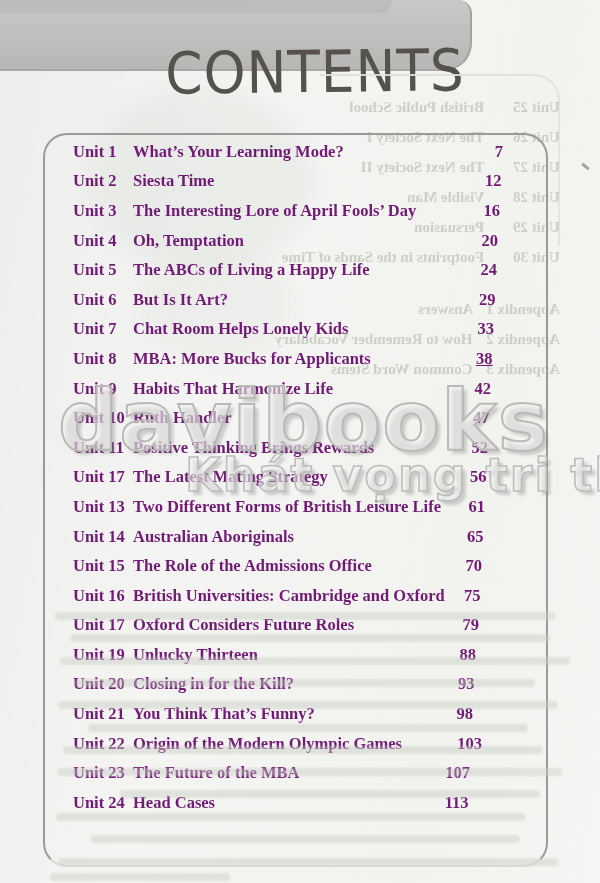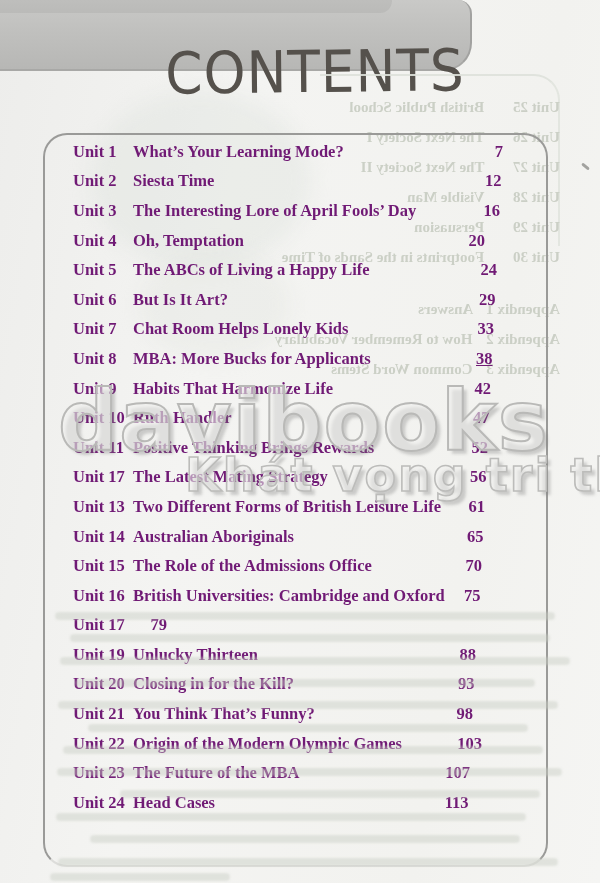--- a/index.html
+++ b/index.html
@@ -202,21 +202,21 @@
 
       <div class="toc-row">
         <span class="toc-unit">Unit 3</span>
         <span class="toc-title">The Interesting Lore of April Fools’ Day</span>
         <span class="toc-page" style="margin-right: 3px;">16</span>
       </div>
 
       <div class="toc-row">
         <span class="toc-unit">Unit 4</span>
         <span class="toc-title">Oh, Temptation</span>
-        <span class="toc-page" style="margin-right: 18px;">20</span>
+        <span class="toc-page" style="margin-right: 5px;">20</span>
       </div>
 
       <div class="toc-row">
         <span class="toc-unit">Unit 5</span>
         <span class="toc-title">The ABCs of Living a Happy Life</span>
         <span class="toc-page" style="margin-right: 6px;">24</span>
       </div>
 
       <div class="toc-row">
         <span class="toc-unit">Unit 6</span>
@@ -279,20 +279,21 @@
       </div>
 
       <div class="toc-row">
         <span class="toc-unit">Unit 16</span>
         <span class="toc-title">British Universities: Cambridge and Oxford</span>
         <span class="toc-page" style="margin-right: 22.5px;">75</span>
       </div>
 
       <div class="toc-row">
         <span class="toc-unit">Unit 17</span>
+        <span class="toc-title">Oxford Considers Future Roles</span>
         <span class="toc-page" style="margin-right: 24px;">79</span>
       </div>
 
 
       <div class="toc-row">
         <span class="toc-unit">Unit 19</span>
         <span class="toc-title">Unlucky Thirteen</span>
         <span class="toc-page" style="margin-right: 27px;">88</span>
       </div>
 

